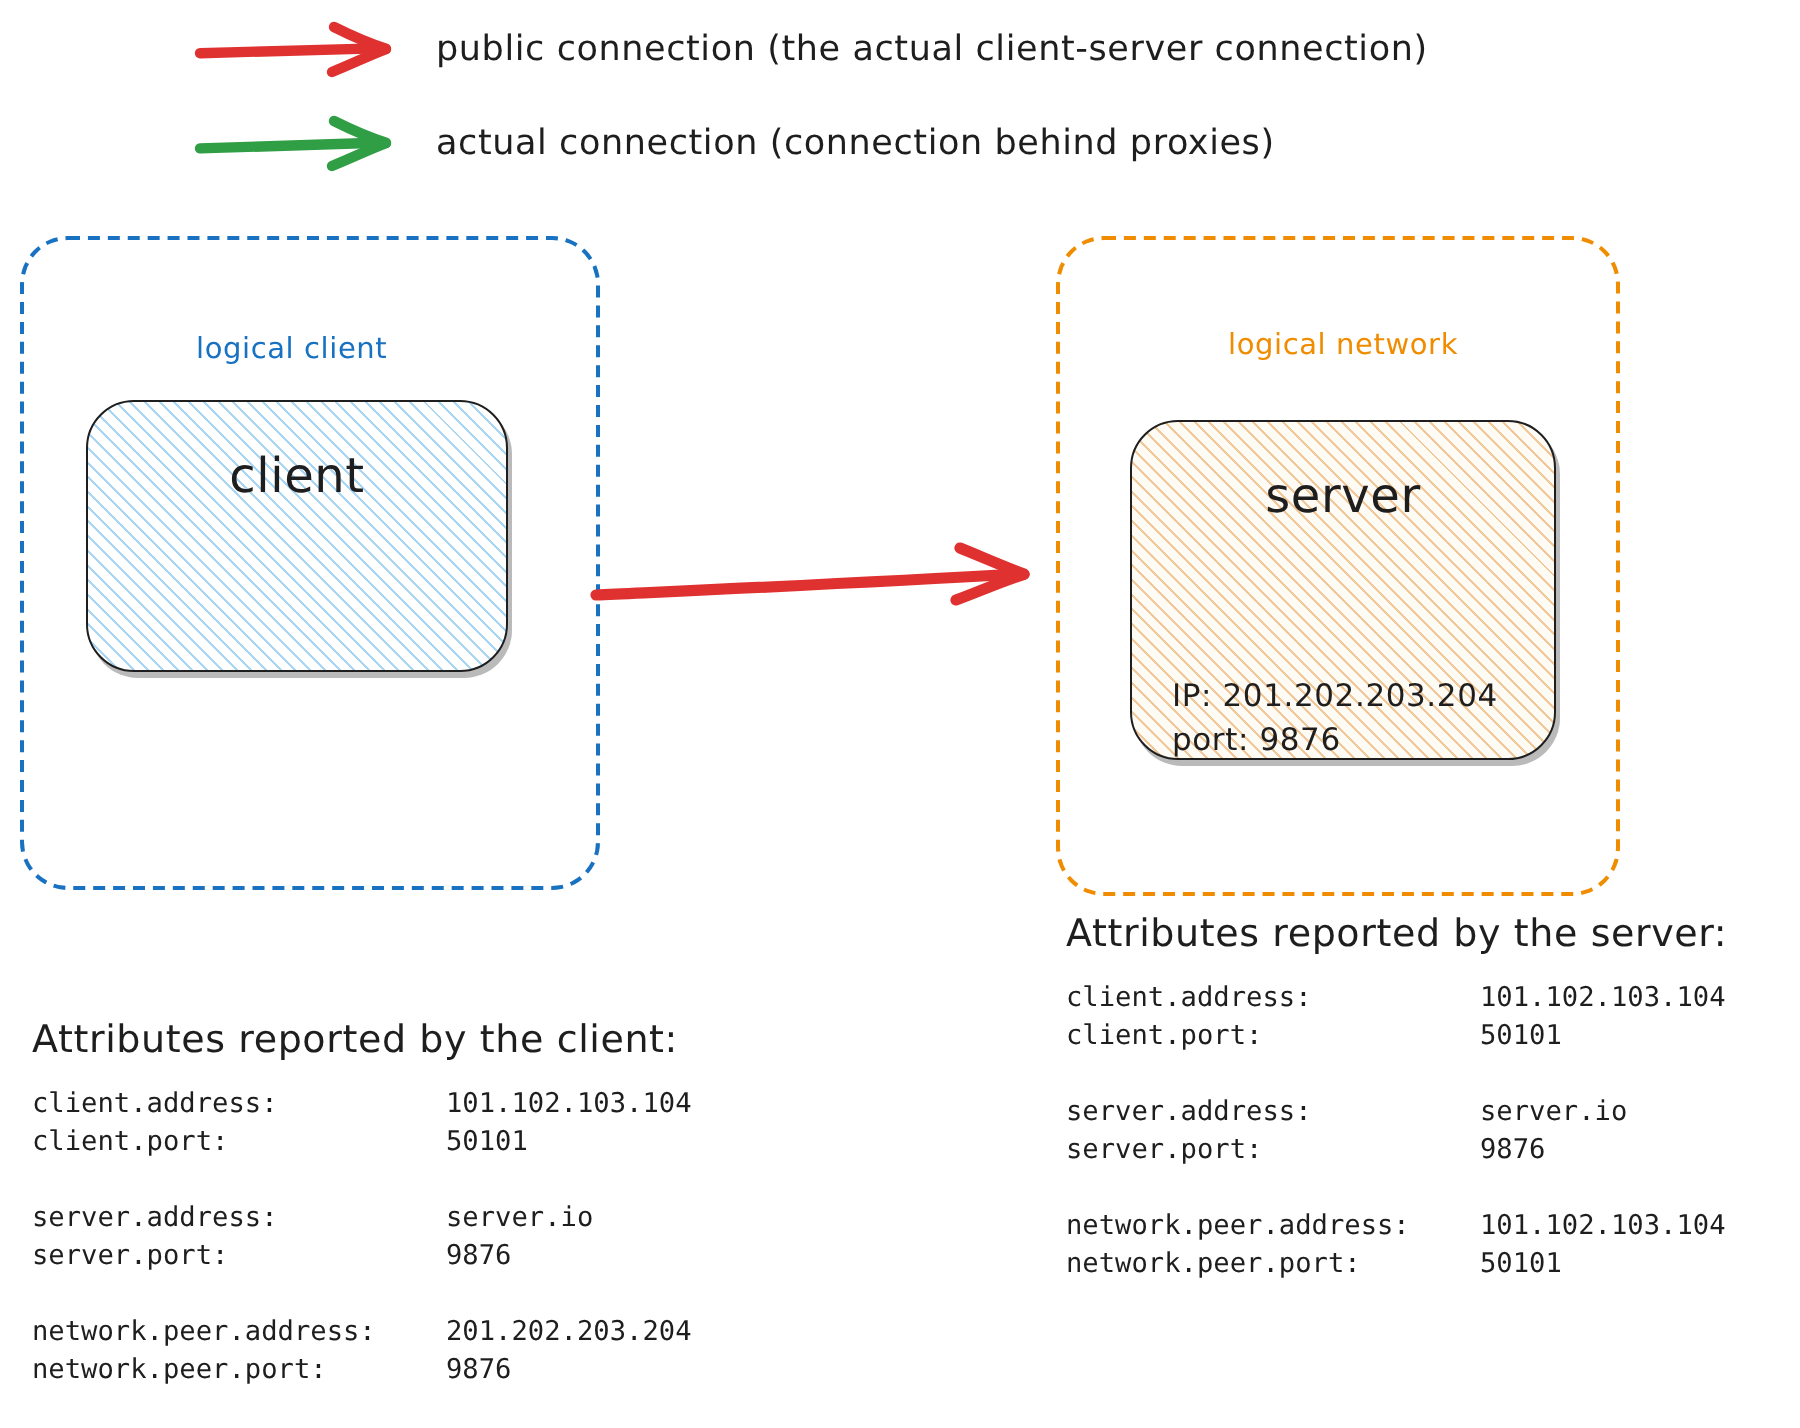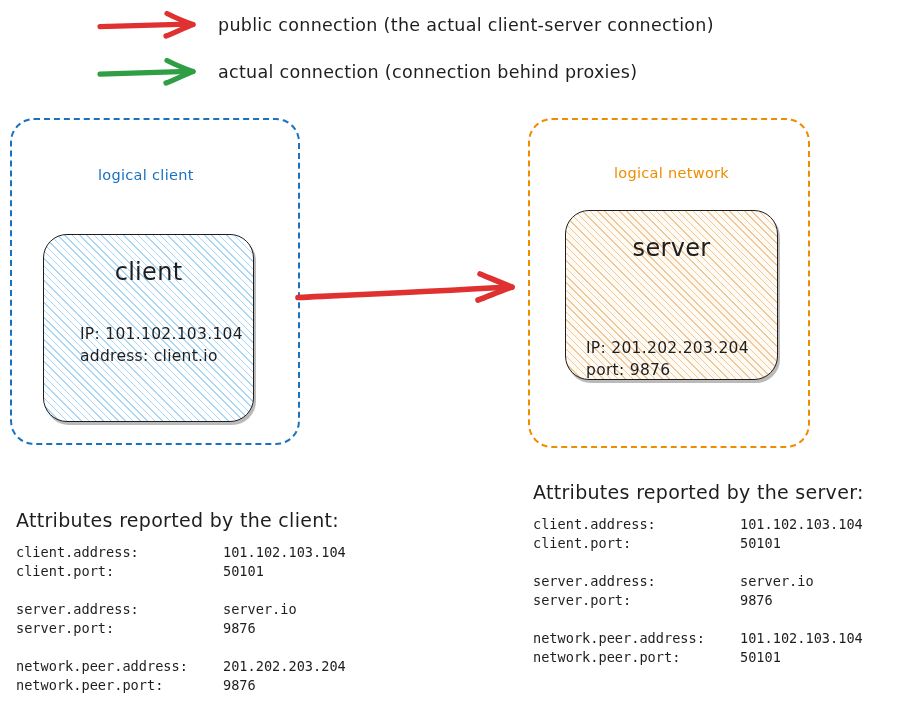--- a/index.html
+++ b/index.html
@@ -67,28 +67,27 @@
     border: 1.8px solid #1e1e1e;
     border-radius: 24px;
     overflow: hidden;
   }
   .node::before {
     content: "";
     position: absolute;
     inset: 0;
   }
   #client-node {
-    left: 43px; top: 200px; width: 211px; height: 188px;
+    left: 43px; top: 200px; width: 211px; height: 136px;
     background-color: #ffffff;
     background-image: repeating-linear-gradient(
         45deg,
         #a9d6f5 0px, #a9d6f5 1.05px,
         rgba(255,255,255,0) 1.05px, rgba(255,255,255,0) 5.2px);
     box-shadow: 2px 3px 0 rgba(40,40,40,0.32);
-    margin-top: 34px;
   }
   #server-node {
     left: 565px; top: 210px; width: 213px; height: 170px;
     background-color: #fefaf4;
     background-image: repeating-linear-gradient(
         45deg,
         #f2c79a 0px, #f2c79a 1.05px,
         rgba(255,255,255,0) 1.05px, rgba(255,255,255,0) 5.2px);
     box-shadow: 2px 3px 0 rgba(40,40,40,0.32);
   }
@@ -114,21 +113,21 @@
   }
   #client-node .node-details { top: 88px; }
   #server-node .node-details { top: 78px; left: 20px; margin-top: 48px; }
 
   
   #public-arrow { position: absolute; left: 292px; top: 264px; }
 
   
   .attr-panel { position: absolute; }
   #client-attrs { left: 16px;  top: 483px; margin-top: 28px; }
-  #server-attrs { left: 533px; top: 483px; }
+  #server-attrs { left: 533px; top: 458px; }
 
   .attr-heading {
     font-size: 19px;
     color: #1e1e1e;
     white-space: nowrap;
     margin: 0 0 13px 0;
     line-height: 1;
   }
   .attr-table { border-collapse: collapse; }
   .attr-table td {
@@ -172,22 +171,20 @@
     <span class="legend-label hand">actual connection (connection behind proxies)</span>
   </div>
 
 </div>
 
 <div class="logical-box" id="logical-client-box"></div>
 <div class="logical-label hand" id="logical-client-label">logical client</div>
 
 <div class="node" id="client-node">
   <div class="node-title hand">client</div>
-  <div class="node-details hand" style="white-space: pre;">IP: 101.102.103.104
-address: client.io</div>
 </div>
 
 <div class="logical-box" id="logical-server-box"></div>
 <div class="logical-label hand" id="logical-server-label">logical network</div>
 
 <div class="node" id="server-node">
   <div class="node-title hand">server</div>
   <div class="node-details hand" style="white-space: pre;">IP: 201.202.203.204
 port: 9876
 address: server.io</div>

